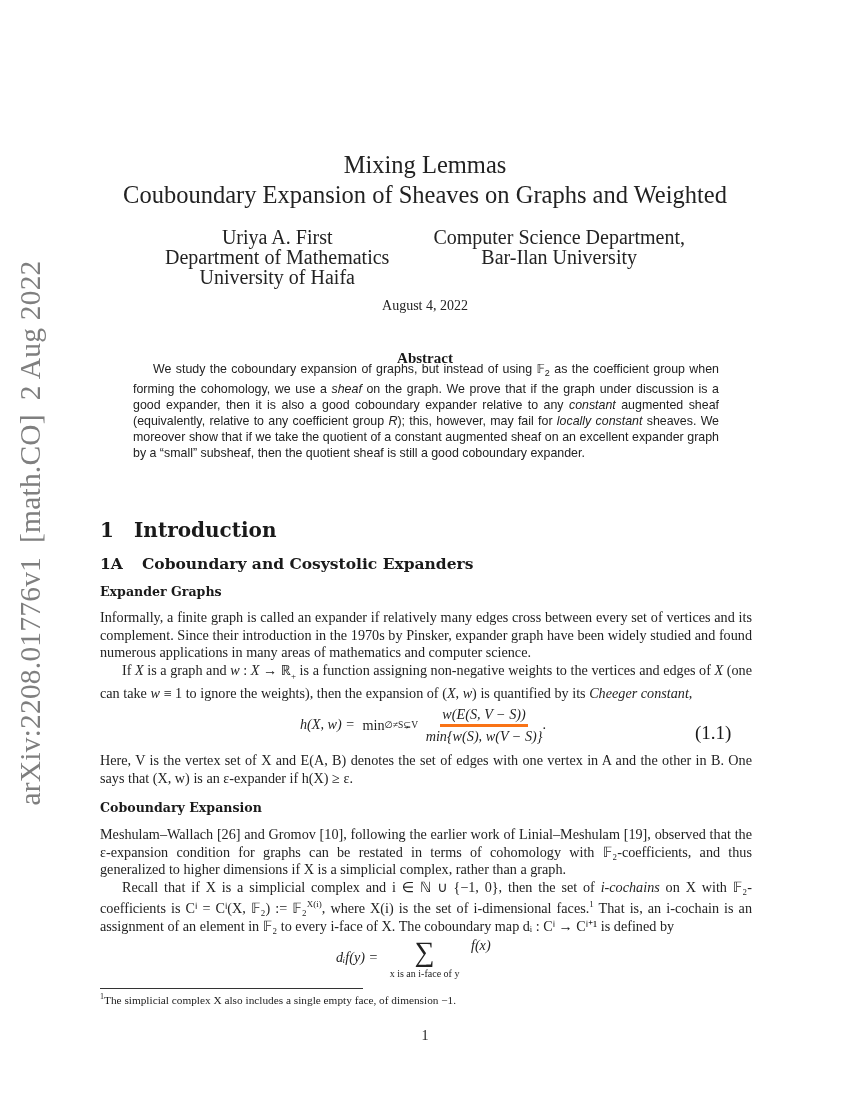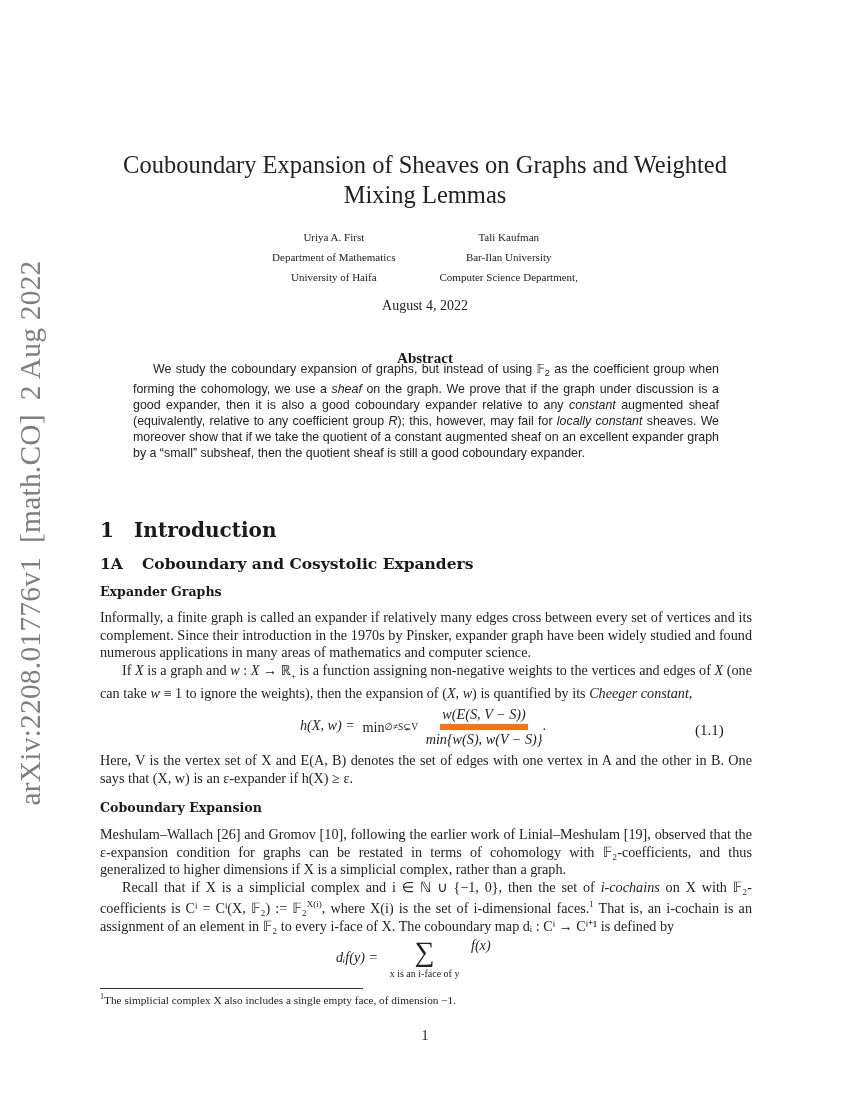--- a/index.html
+++ b/index.html
@@ -25,21 +25,21 @@
 
   .title {
     position: absolute; left: 100px; width: 650px; top: 150px;
     text-align: center;
     font-family: "Liberation Serif", serif;
     font-size: 24.5px; line-height: 30px; color: #222;
   }
   .authors {
     position: absolute; top: 227px; left: 100px; width: 650px;
     display: flex; justify-content: center; gap: 44px;
-    font-family: "Liberation Serif", serif; font-size: 11px; line-height: 20px;
+    font-family: "Liberation Serif", serif; font-size: 20px; line-height: 20px;
     color: #222;
   }
   .author { text-align: center; }
   .date {
     position: absolute; top: 298px; left: 100px; width: 650px; text-align: center;
     font-family: "Liberation Serif", serif; font-size: 14px; color: #222;
   }
 
   .abstract-title {
     position: absolute; top: 350px; left: 100px; width: 650px; text-align: center;
@@ -71,25 +71,25 @@
   .subsec-title .num { display: inline-block; width: 42px; }
   .para-title {
     position: absolute; left: 100px;
     font-family: "DejaVu Serif", serif; font-weight: bold; font-size: 12.6px;
   }
 
   .eq {
     position: absolute; font-family: "Liberation Serif", serif; font-size: 14.2px; color: #222;
   }
   .frac { display: inline-flex; flex-direction: column; align-items: center; vertical-align: middle; }
-  .frac .top { border-bottom: 6px solid #f97316; padding: 0 2px 1px; }
+  .frac .top { border-bottom: 3px solid #f97316; padding: 0 2px 1px; }
   .frac .bot { padding-top: 1px; }
   .minop { display: inline-flex; flex-direction: row; align-items: center; vertical-align: middle; margin: 0 4px; }
   .minop .sub { font-size: 9.5px; margin-top: -2px; }
-  .eqnum { position: absolute; left: 695px; top: 722px; font-family: "Liberation Serif", serif; font-size: 15px; }
+  .eqnum { position: absolute; left: 695px; top: 722px; font-family: "Liberation Serif", serif; font-size: 19px; }
 
   .sumop { display: inline-flex; flex-direction: column; align-items: center; vertical-align: middle; margin: 0 8px; }
   .sumop .sigma { font-size: 28px; line-height: 28px; }
   .sumop .sub { font-size: 10px; margin-top: 2px; }
 
   .footrule { position: absolute; left: 100px; top: 988px; width: 263px; border-top: 1px solid #333; }
   .footnote {
     position: absolute; left: 100px; top: 992px; width: 650px;
     font-family: "Liberation Serif", serif; font-size: 11.3px; color: #222;
   }
@@ -101,34 +101,33 @@
   i { font-style: italic; }
 </style>
 </head>
 <body>
 
 <div class="arxiv-stamp">
   <span>arXiv:2208.01776v1</span><span>[math.CO]</span><span style="margin-right:0">2 Aug 2022</span>
 </div>
 
 <div class="title">
+  <div>Mixing Lemmas</div>
   <div>Couboundary Expansion of Sheaves on Graphs and Weighted</div>
-  <div>Mixing Lemmas</div>
 </div>
 
 <div class="authors">
   <div class="author">
     <div>Uriya A. First</div>
     <div>Department of Mathematics</div>
     <div>University of Haifa</div>
   </div>
   <div class="author">
-    <div>Tali Kaufman</div>
+    <div>Computer Science Department,</div>
     <div>Bar-Ilan University</div>
-    <div>Computer Science Department,</div>
   </div>
 </div>
 
 <div class="date">August 4, 2022</div>
 
 <div class="abstract-title">Abstract</div>
 <div class="abstract">
   <p><span>We study the coboundary expansion of graphs, but instead of using 𝔽</span><sub style="font-size:9px">2</sub><span> as the coefficient group when forming the cohomology, we use a </span><i>sheaf</i><span> on the graph. We prove that if the graph under discussion is a good expander, then it is also a good coboundary expander relative to any </span><i>constant</i><span> augmented sheaf (equivalently, relative to any coefficient group </span><i>R</i><span>); this, however, may fail for </span><i>locally constant</i><span> sheaves. We moreover show that if we take the quotient of a constant augmented sheaf on an excellent expander graph by a “small” subsheaf, then the quotient sheaf is still a good coboundary expander.</span></p>
 </div>
 

